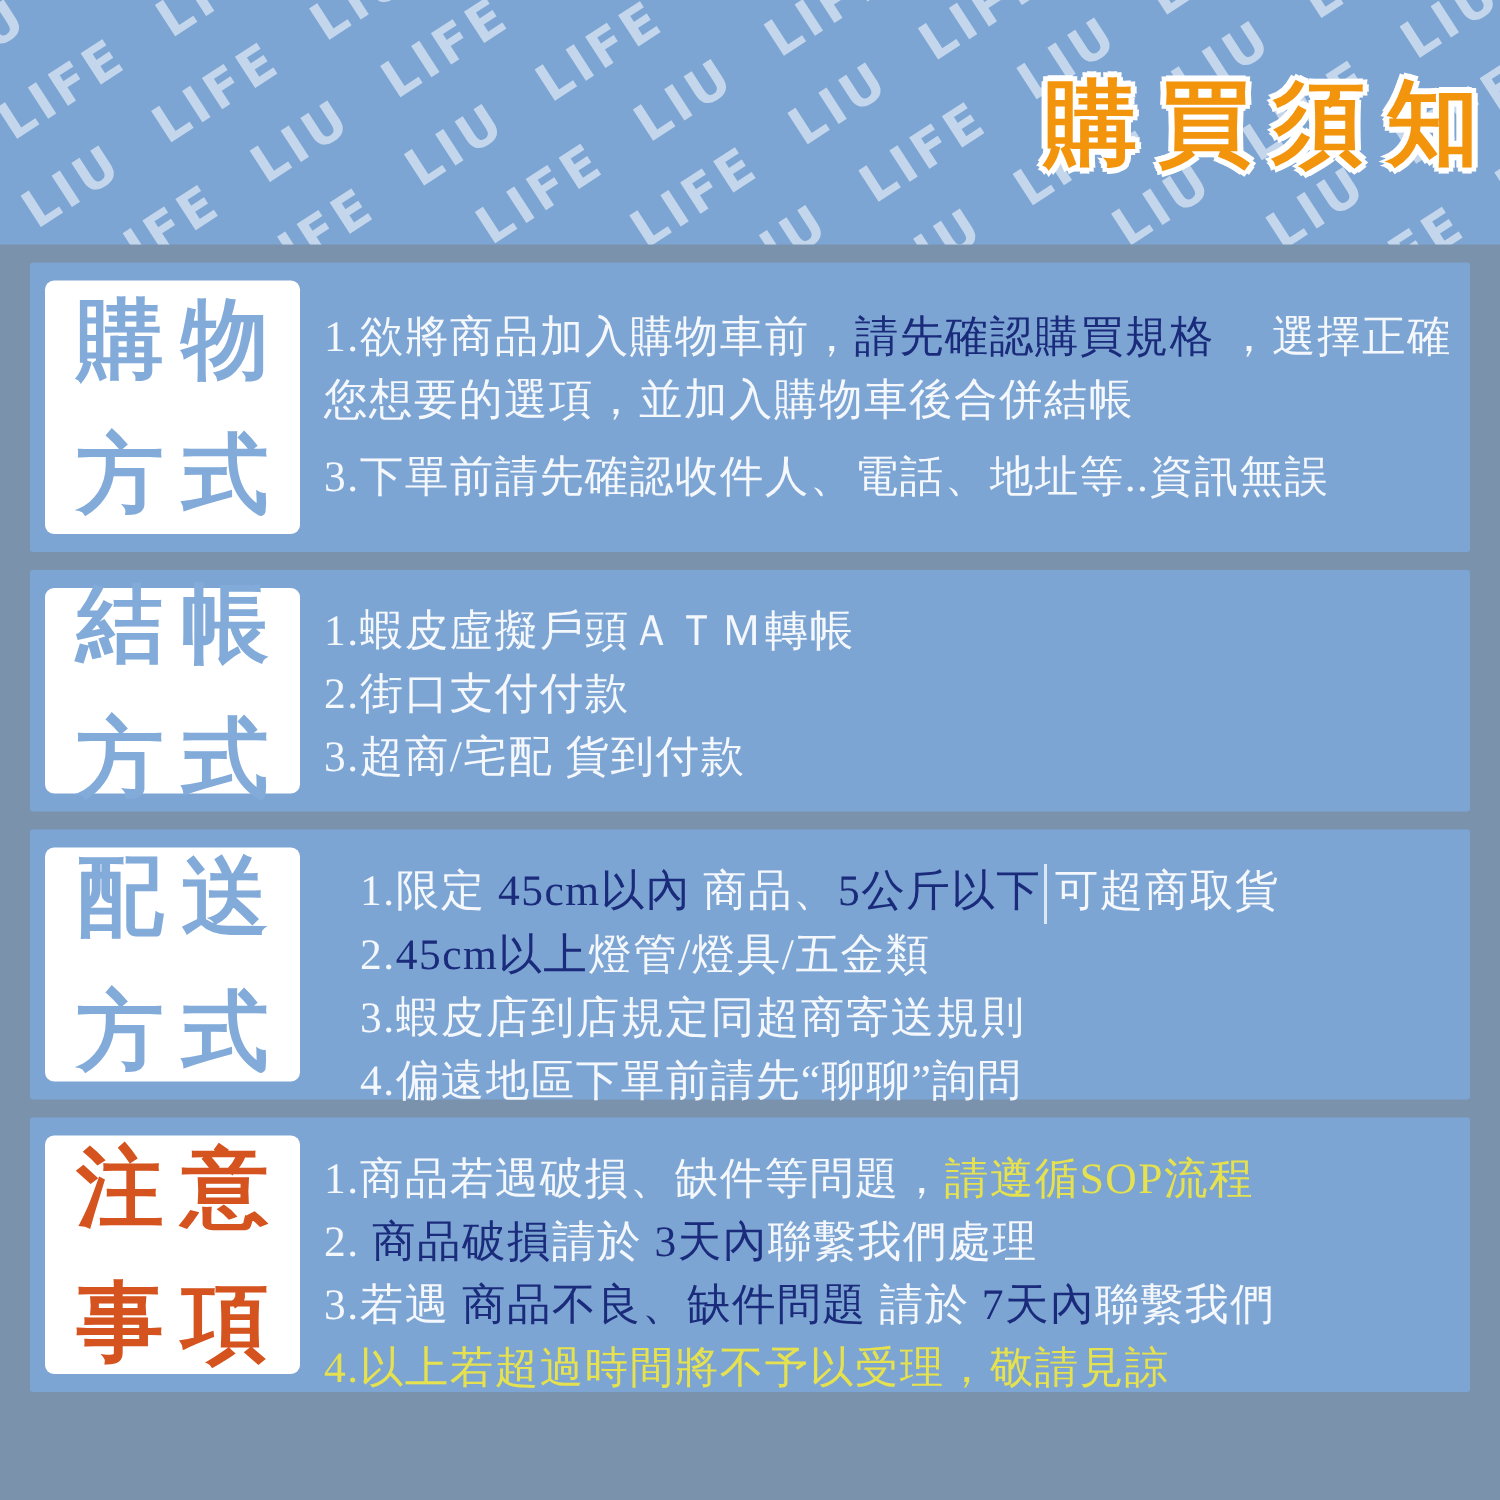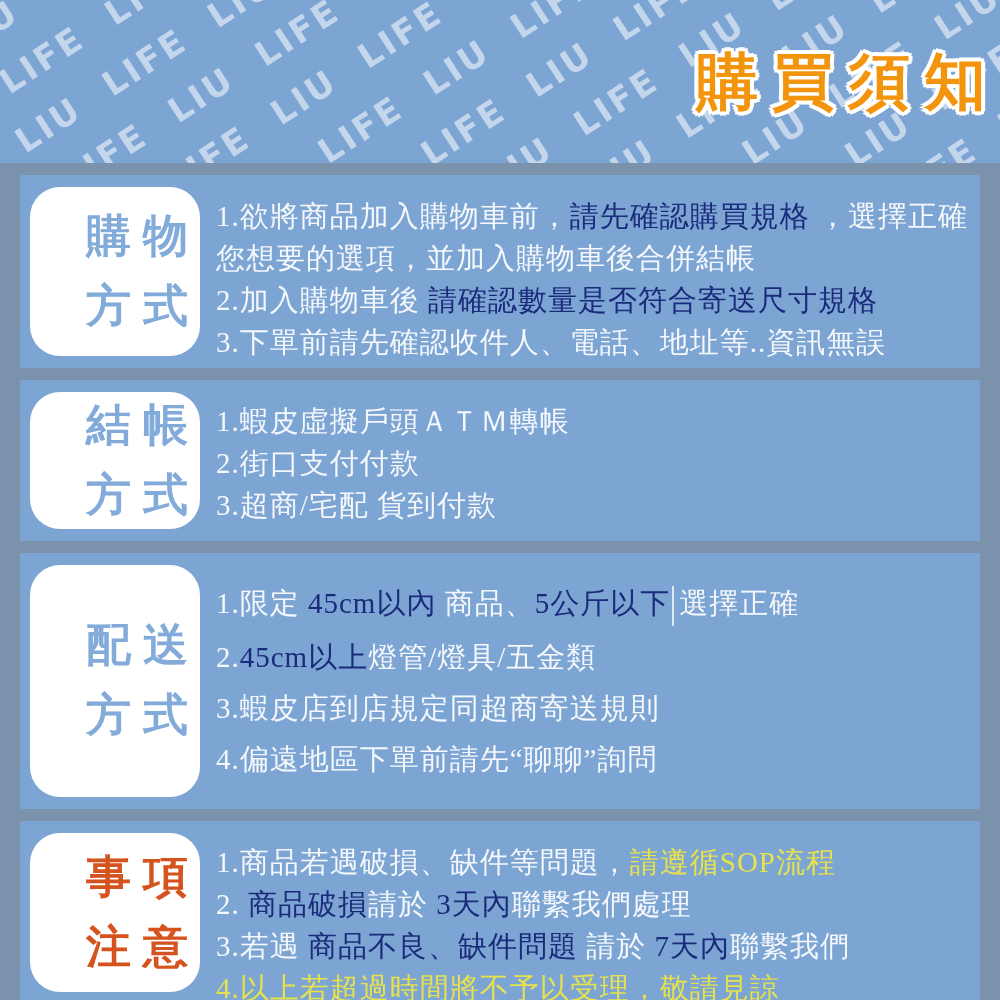--- a/index.html
+++ b/index.html
@@ -38,23 +38,23 @@
       -3px -3px 0 #fff, 3px -3px 0 #fff, -3px 3px 0 #fff, 3px 3px 0 #fff,
       -4px 0 0 #fff, 4px 0 0 #fff, 0 -4px 0 #fff, 0 4px 0 #fff;
   }
   
   .section{
     position:relative;margin:12px 20px 0 20px;background:var(--panel);
     border-radius:2px;display:flex;align-items:stretch;
   }
   .label-box{
     flex:0 0 170px;margin:12px 0 12px 10px;background:#ffffff;
-    border-radius:30px;display:flex;flex-direction:column;
-    align-items:flex-end;justify-content:center;
-    font-weight:bold;font-size:45px;line-height:1.55;
+    border-radius:6px;display:flex;flex-direction:column;
+    align-items:center;justify-content:center;
+    font-weight:bold;font-size:58px;line-height:1.55;
   }
   .label-line{letter-spacing:12px;padding-left:12px;}
   .label-blue{color:var(--label-blue);}
   .label-red{color:var(--label-red);}
   .items{
     flex:1;display:flex;flex-direction:column;justify-content:space-evenly;
     margin-left:16px;padding:20px 0;min-width:0;
   }
   .item{
     font-size:29px;letter-spacing:1px;line-height:1.45;
@@ -92,51 +92,50 @@
 </div>
 
 <div>
     <div class="section" style="height: 193px;">
       <div class="label-box label-blue">
         <div class="label-line">購物</div>
         <div class="label-line">方式</div>
       </div>
       <div class="items">
         <div class="item"><span class="seg-white">1.欲將商品加入購物車前，</span><span class="seg-navy">請先確認購買規格</span><span class="seg-white"> ，選擇正確</span><br><span class="seg-white">您想要的選項，並加入購物車後合併結帳</span></div>
-        <div class="item"><span class="seg-white">2.加入購物車後 </span><span class="seg-navy">請確認數量是否符合寄送尺寸規格</span></div>
         <div class="item"><span class="seg-white">3.下單前請先確認收件人、電話、地址等..資訊無誤</span></div>
       </div>
     </div>
     <div class="section" style="height: 161px;">
       <div class="label-box label-blue">
         <div class="label-line">結帳</div>
         <div class="label-line">方式</div>
       </div>
       <div class="items">
         <div class="item"><span class="seg-white">1.蝦皮虛擬戶頭ＡＴＭ轉帳</span></div>
         <div class="item"><span class="seg-white">2.街口支付付款</span></div>
         <div class="item"><span class="seg-white">3.超商/宅配 貨到付款</span></div>
       </div>
     </div>
-    <div class="section" style="height: 256px;">
+    <div class="section" style="height: 180px; gap: 24px;">
       <div class="label-box label-blue">
         <div class="label-line">配送</div>
         <div class="label-line">方式</div>
       </div>
       <div class="items">
-        <div class="item"><span class="seg-white">1.限定 </span><span class="seg-navy">45cm以內</span><span class="seg-white"> 商品、</span><span class="seg-navy">5公斤以下</span><span class="seg-caret"></span><span class="seg-white">選擇正確</span></div>
+        <div class="item"><span class="seg-white">1.限定 </span><span class="seg-navy">45cm以內</span><span class="seg-white"> 商品、</span><span class="seg-navy">5公斤以下</span><span class="seg-caret"></span><span class="seg-white">可超商取貨</span></div>
         <div class="item"><span class="seg-white">2.</span><span class="seg-navy">45cm以上</span><span class="seg-white">燈管/燈具/五金類</span></div>
         <div class="item"><span class="seg-white">3.蝦皮店到店規定同超商寄送規則</span></div>
         <div class="item"><span class="seg-white">4.偏遠地區下單前請先“聊聊”詢問</span></div>
       </div>
     </div>
     <div class="section" style="height: 183px;">
       <div class="label-box label-red">
+        <div class="label-line">注意</div>
         <div class="label-line">事項</div>
-        <div class="label-line">注意</div>
       </div>
       <div class="items">
         <div class="item"><span class="seg-white">1.商品若遇破損、缺件等問題，</span><span class="seg-yellow">請遵循SOP流程</span></div>
         <div class="item"><span class="seg-white">2. </span><span class="seg-navy">商品破損</span><span class="seg-white">請於 </span><span class="seg-navy">3天內</span><span class="seg-white">聯繫我們處理</span></div>
         <div class="item"><span class="seg-white">3.若遇 </span><span class="seg-navy">商品不良、缺件問題</span><span class="seg-white"> 請於 </span><span class="seg-navy">7天內</span><span class="seg-white">聯繫我們</span></div>
         <div class="item"><span class="seg-yellow">4.以上若超過時間將不予以受理，敬請見諒</span></div>
       </div>
     </div>
   </div>
 

